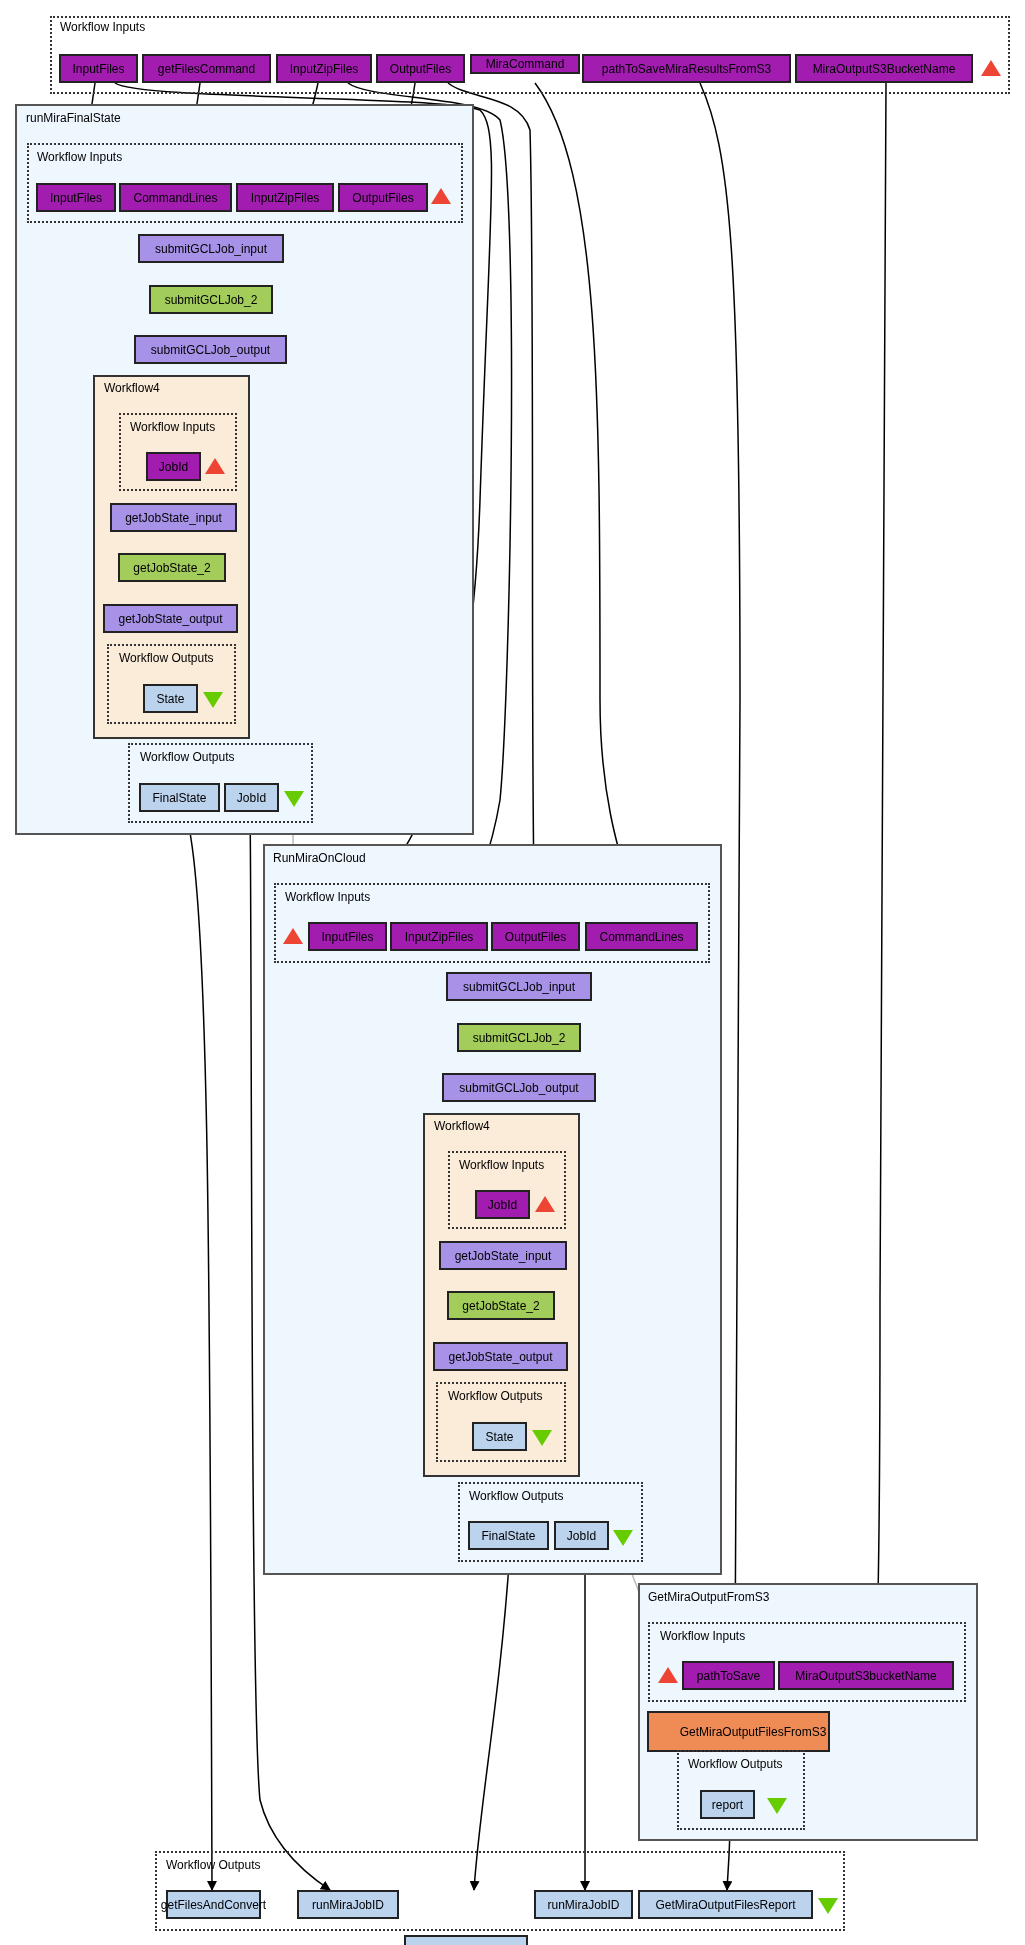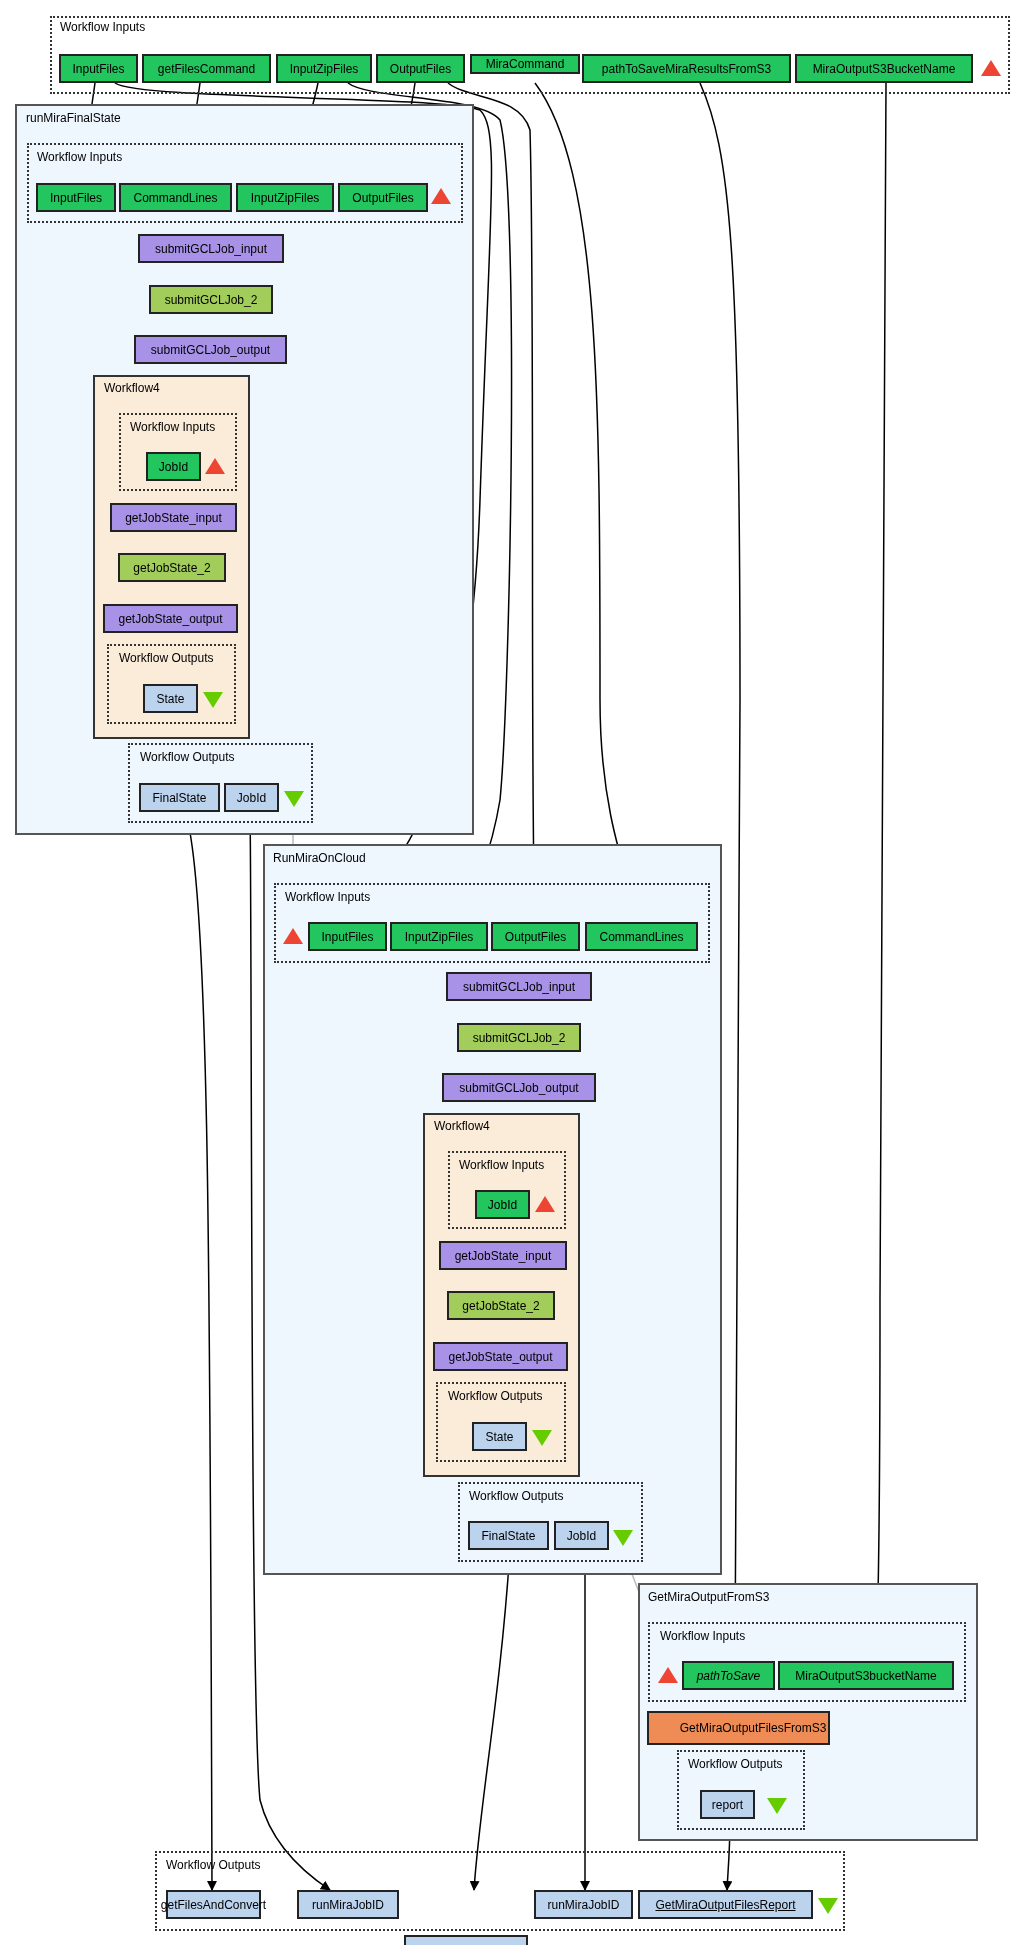--- a/index.html
+++ b/index.html
@@ -7,21 +7,21 @@
          font-family:"Liberation Sans", sans-serif; }
   #canvas { position:absolute; left:0; top:0; width:1025px; height:1945px; }
   .lbl { position:absolute; font-size:12px; color:#000; white-space:nowrap; }
   .cluster { position:absolute; box-sizing:border-box; }
   .solid { border:2px solid #555; background:#eef6fe; }
   .wf4 { border:2px solid #333; background:#fbebd9; }
   .dotted { border:2px dotted #333; background:transparent; }
   .node { position:absolute; box-sizing:border-box; border:2px solid #222;
           font-size:12px; display:flex; align-items:center; justify-content:center;
           white-space:nowrap; color:#000; }
-  .in  { background:#22c55e; }
+  .in  { background:#a21caf; }
   .out { background:#bcd3ee; }
   .proc{ background:#a892e8; }
   .step{ background:#a3cd5a; }
   .ext { background:#ef8b55; }
   .tri-up, .tri-down { position:absolute; width:0; height:0; }
   .tri-up { border-left:10px solid transparent; border-right:10px solid transparent; border-bottom:16px solid #e43; }
   .tri-down { border-left:10px solid transparent; border-right:10px solid transparent; border-top:16px solid #6c0; }
   .tri-up::after, .tri-down::after { content:""; position:absolute; }
 </style>
 </head>
@@ -162,28 +162,28 @@
 <div class="lbl" style="left:469px;top:1489px;">Workflow Outputs</div>
 <div class="node out" style="left:468px;top:1521px;width:81px;height:29px;">FinalState</div>
 <div class="node out" style="left:554px;top:1521px;width:55px;height:29px;">JobId</div>
 <div class="tri-down" style="left:613px;top:1530px;"></div>
 
 <div class="cluster solid" style="left:638px;top:1583px;width:340px;height:258px;"></div>
 <div class="lbl" style="left:648px;top:1590px;">GetMiraOutputFromS3</div>
 <div class="cluster dotted" style="left:648px;top:1622px;width:318px;height:80px;"></div>
 <div class="lbl" style="left:660px;top:1629px;">Workflow Inputs</div>
 <div class="tri-up" style="left:658px;top:1667px;"></div>
-<div class="node in" style="left:682px;top:1661px;width:93px;height:29px;font-style:italic;">pathToSave</div>
+<div class="node in" style="left:682px;top:1661px;width:93px;height:29px;">pathToSave</div>
 <div class="node in" style="left:778px;top:1661px;width:176px;height:29px;">MiraOutputS3bucketName</div>
-<div class="node ext" style="left:647px;top:1711px;width:183px;height:34px;padding-left:29px;">GetMiraOutputFilesFromS3</div>
+<div class="node ext" style="left:647px;top:1711px;width:183px;height:41px;padding-left:29px;">GetMiraOutputFilesFromS3</div>
 <div class="cluster dotted" style="left:677px;top:1750px;width:128px;height:80px;"></div>
 <div class="lbl" style="left:688px;top:1757px;">Workflow Outputs</div>
 <div class="node out" style="left:700px;top:1790px;width:55px;height:29px;">report</div>
 <div class="tri-down" style="left:767px;top:1798px;"></div>
 
 <div class="cluster dotted" style="left:155px;top:1851px;width:690px;height:80px;"></div>
 <div class="lbl" style="left:166px;top:1858px;">Workflow Outputs</div>
 <div class="node out" style="left:166px;top:1890px;width:95px;height:29px;">getFilesAndConvert</div>
 <div class="node out" style="left:297px;top:1890px;width:102px;height:29px;">runMiraJobID</div>
 <div class="node out" style="left:404px;top:1890px;width:124px;height:29px;margin-top:45px;">runMiraFinalState</div>
 <div class="node out" style="left:534px;top:1890px;width:99px;height:29px;">runMiraJobID</div>
-<div class="node out" style="left:638px;top:1890px;width:175px;height:29px;text-decoration:underline;">GetMiraOutputFilesReport</div>
+<div class="node out" style="left:638px;top:1890px;width:175px;height:29px;">GetMiraOutputFilesReport</div>
 <div class="tri-down" style="left:818px;top:1898px;"></div>
 
 </body></html>

